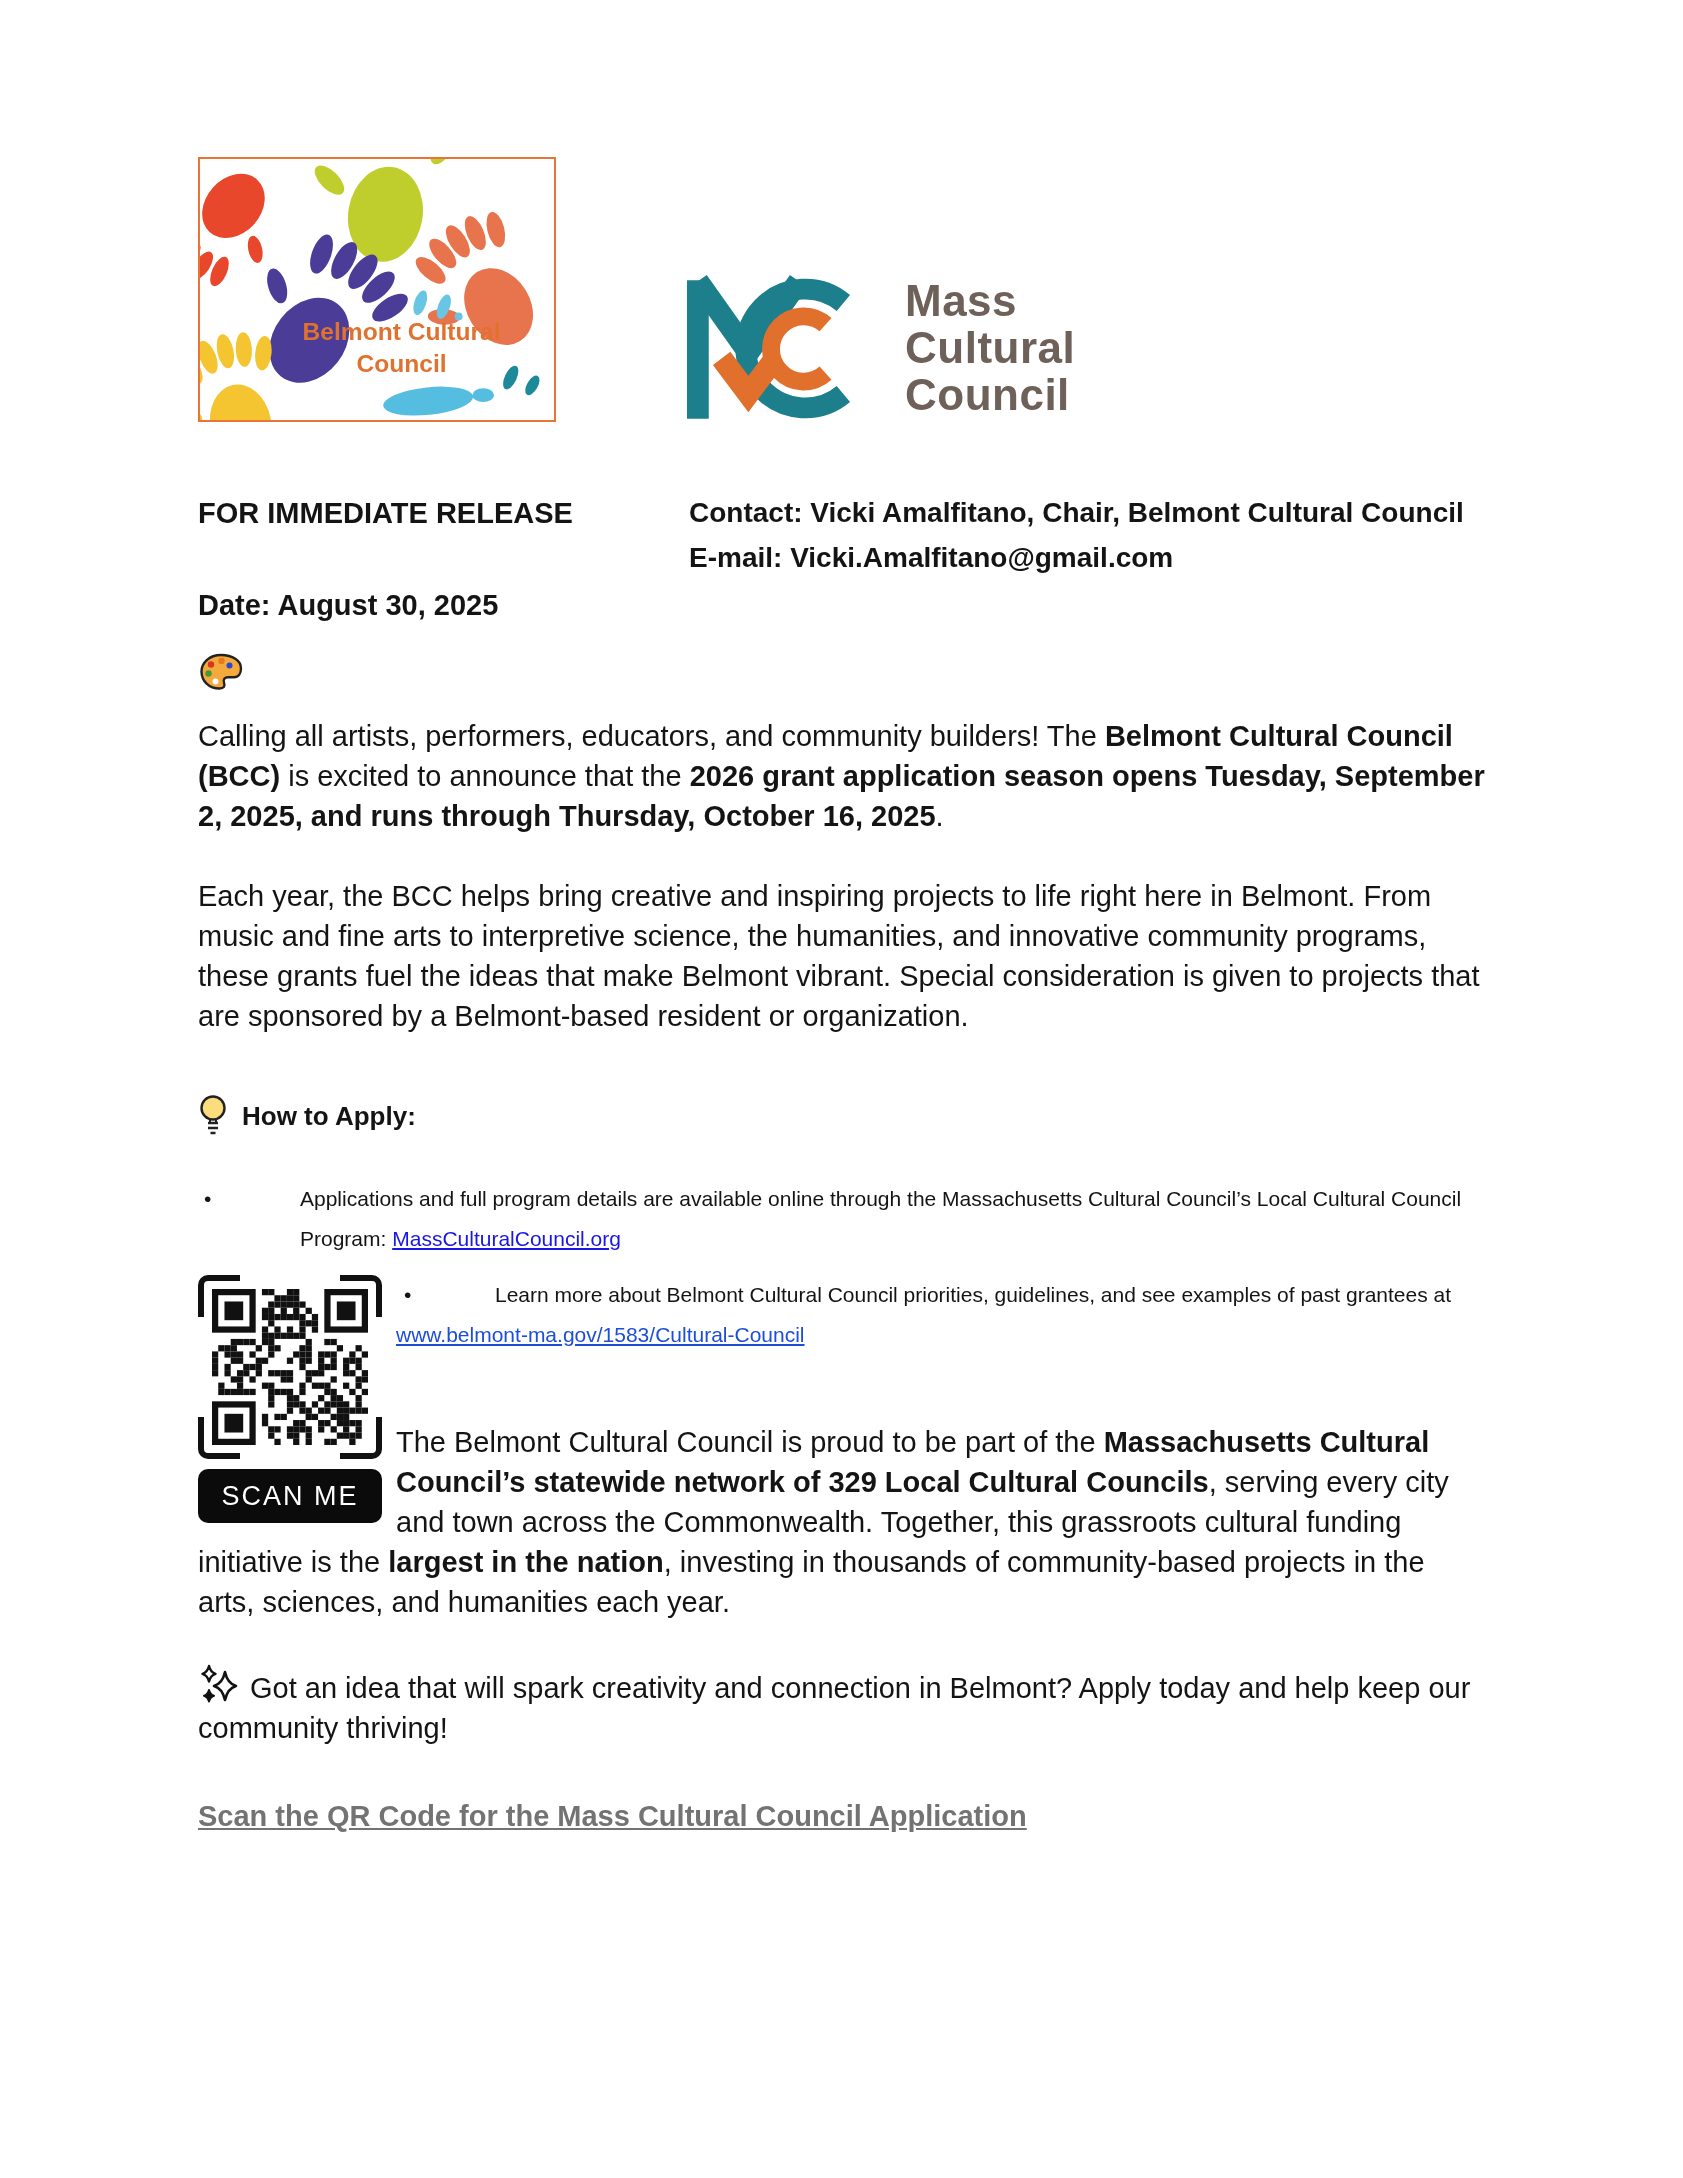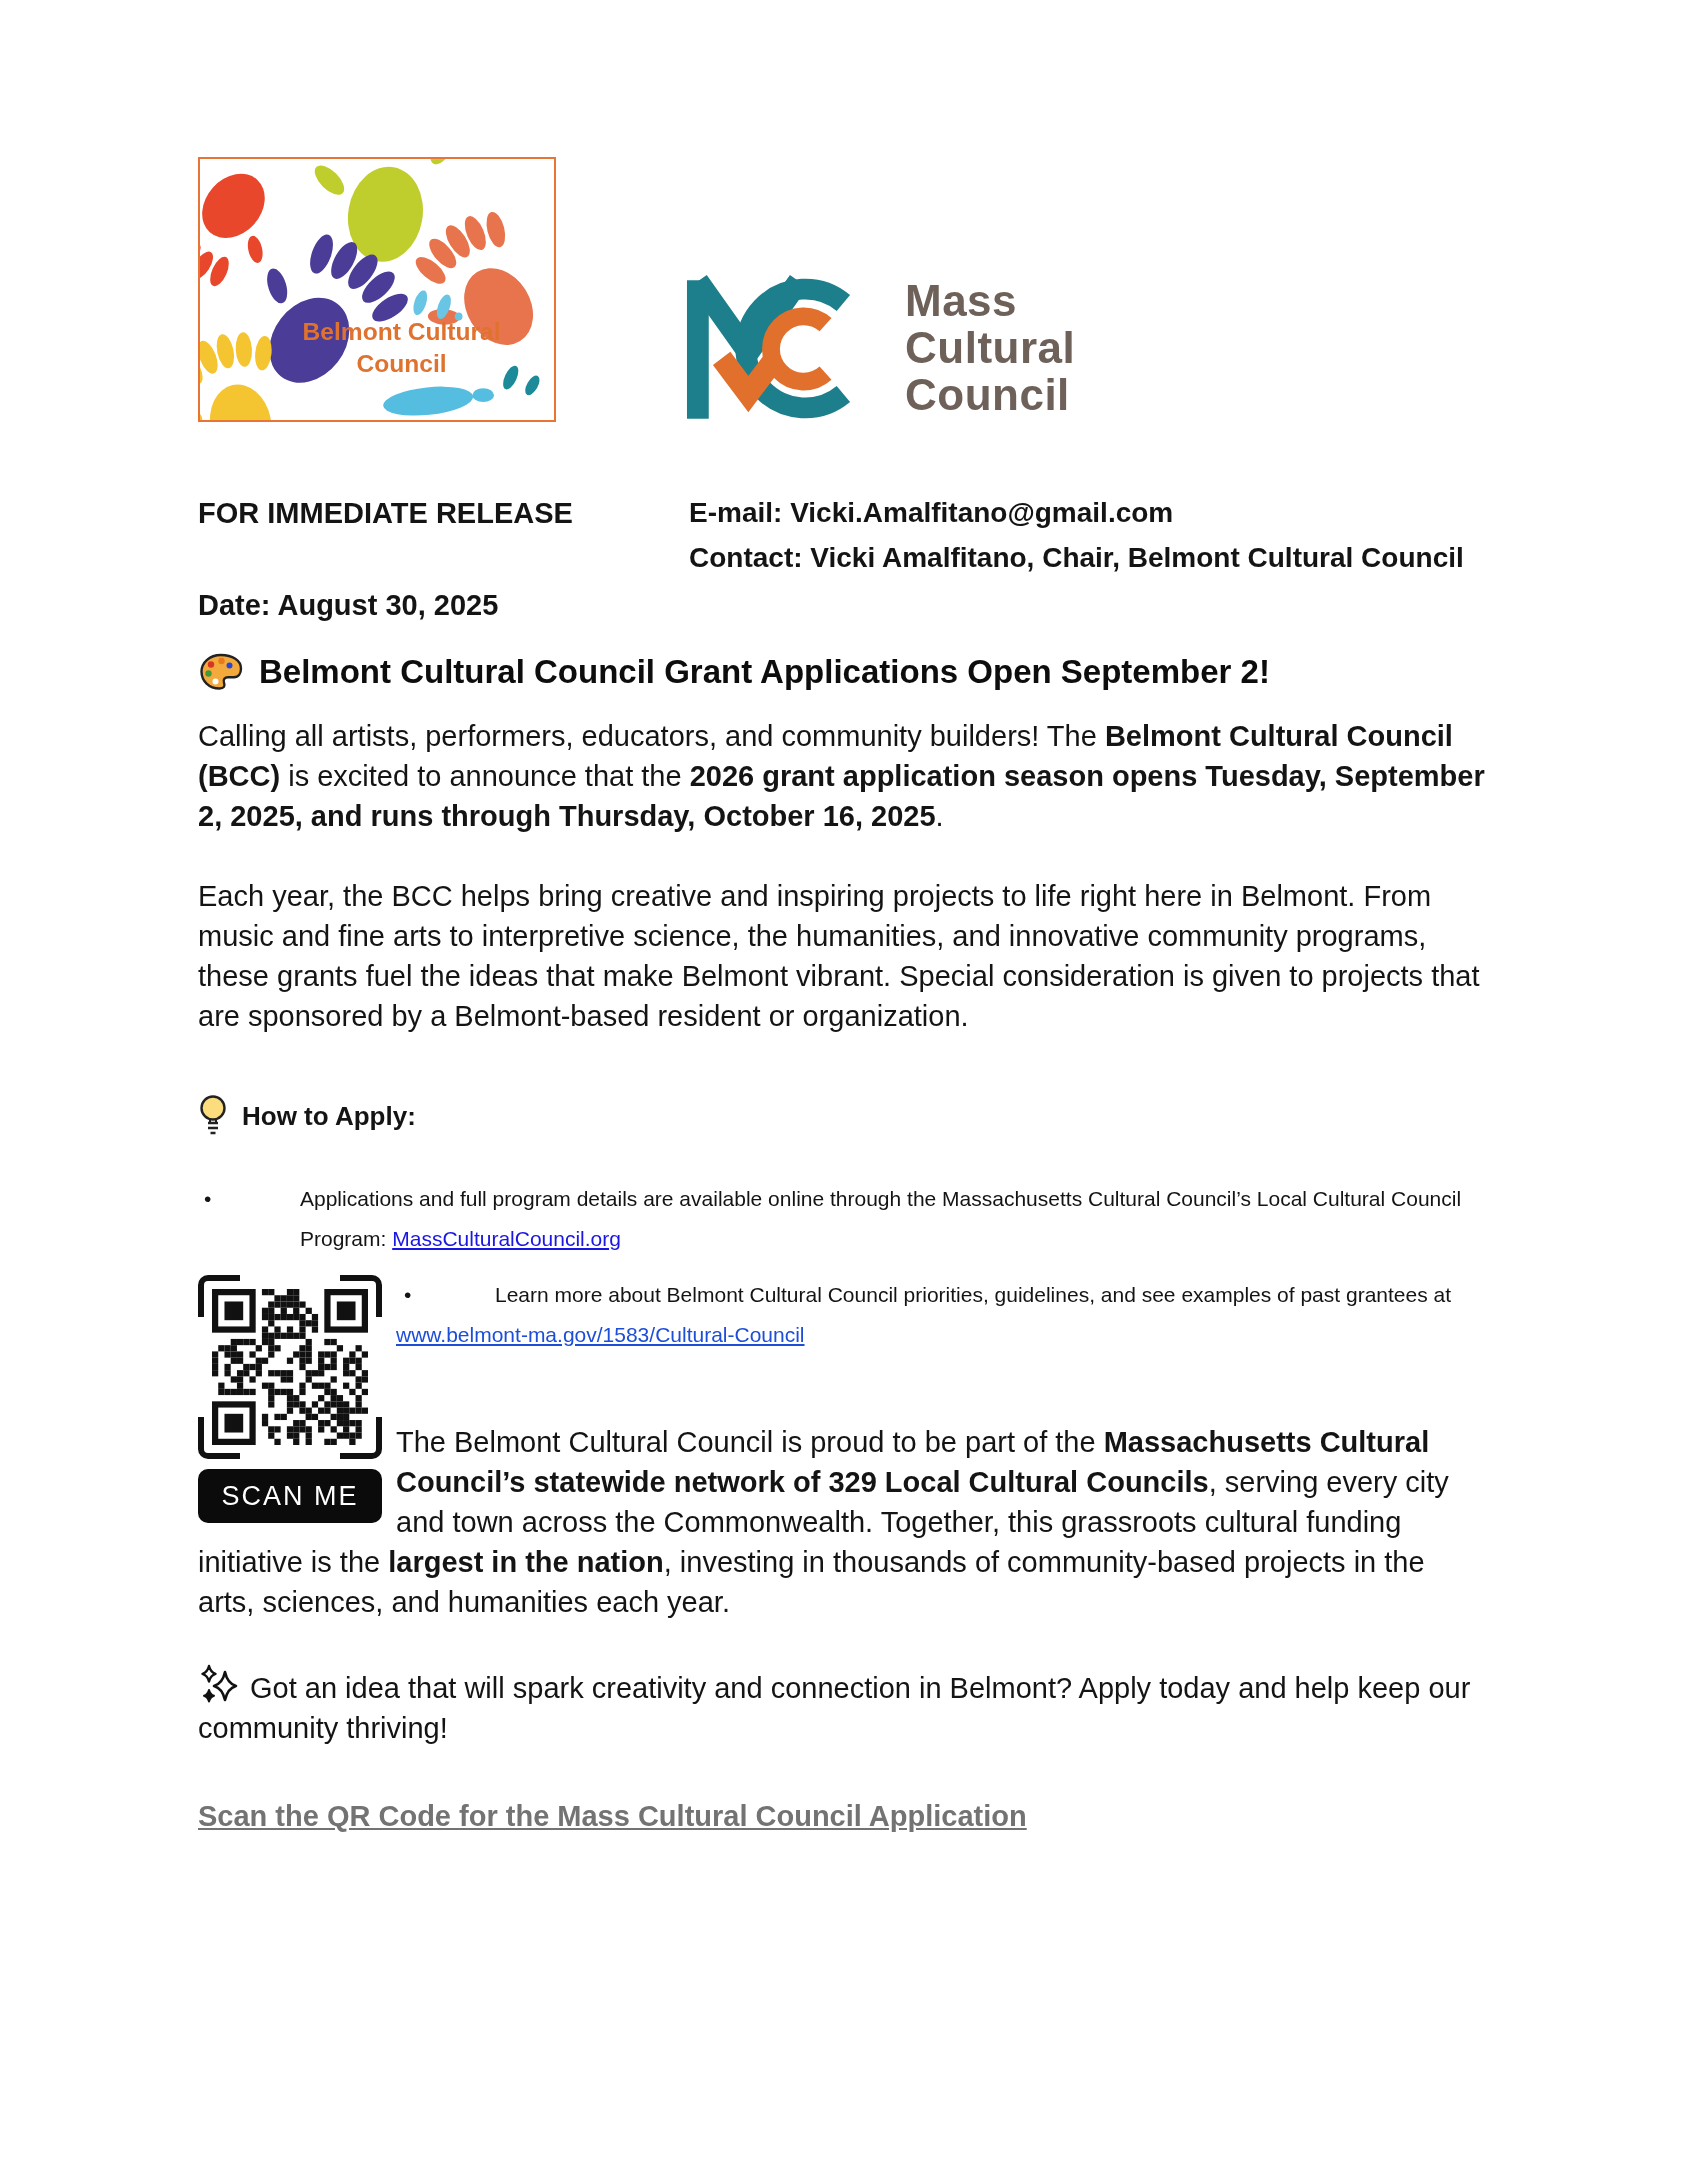--- a/index.html
+++ b/index.html
@@ -136,35 +136,34 @@
       </div>
     </div>
   </div>
 
   <div class="release-row">
     <div class="release-left">
       <p class="hdr">FOR IMMEDIATE RELEASE</p>
       <p class="hdr date">Date: August 30, 2025</p>
     </div>
     <div class="release-right">
+      <p>Contact: Vicki Amalfitano, Chair, Belmont Cultural Council</p>
       <p>E-mail: Vicki.Amalfitano@gmail.com</p>
-      <p>Contact: Vicki Amalfitano, Chair, Belmont Cultural Council</p>
     </div>
   </div>
 
   <h1 class="title">
     <svg width="46" height="40" viewBox="0 0 46 40">
       <path d="M23 3 C11 3 3.5 11 3.5 19.5 C3.5 29 11 36.5 21.5 36.5 C26 36.5 27.3 34 26 30.8 C24.8 27.7 26.8 25.2 30 25.2 L36 25.2 C40.5 25.2 43 21.5 43 16.5 C43 8.5 34.5 3 23 3 Z" fill="#f4a93c" stroke="#222" stroke-width="2.4"></path>
       <circle cx="13" cy="12.5" r="3.2" fill="#d93325"></circle>
       <circle cx="23.5" cy="9" r="3.2" fill="#e87a1e"></circle>
       <circle cx="10.5" cy="21.5" r="3.2" fill="#3f9a3a"></circle>
       <circle cx="31.5" cy="13.5" r="3" fill="#2a46d4"></circle>
       <circle cx="17.5" cy="29.5" r="3" fill="#ffffff"></circle>
     </svg>
-    <span>Belmont Cultural Council Grant Applications Open September 2!</span>
   </h1>
 
   <p class="body"><span>Calling all artists, performers, educators, and community builders! The </span><span class="b">Belmont Cultural Council (BCC)</span><span> is excited to announce that the </span><span class="b">2026 grant application season opens Tuesday, September 2, 2025, and runs through Thursday, October 16, 2025</span><span>.</span></p>
 
   <p class="body">Each year, the BCC helps bring creative and inspiring projects to life right here in Belmont. From music and fine arts to interpretive science, the humanities, and innovative community programs, these grants fuel the ideas that make Belmont vibrant. Special consideration is given to projects that are sponsored by a Belmont-based resident or organization.</p>
 
   <h2 class="apply">
     <svg width="30" height="46" viewBox="0 0 30 46">
       <circle cx="15" cy="15" r="11.5" fill="#fbdd7e" stroke="#222" stroke-width="2.4"></circle>
       <path d="M12 25 L12 29 M18 25 L18 29" stroke="#222" stroke-width="2"></path>

